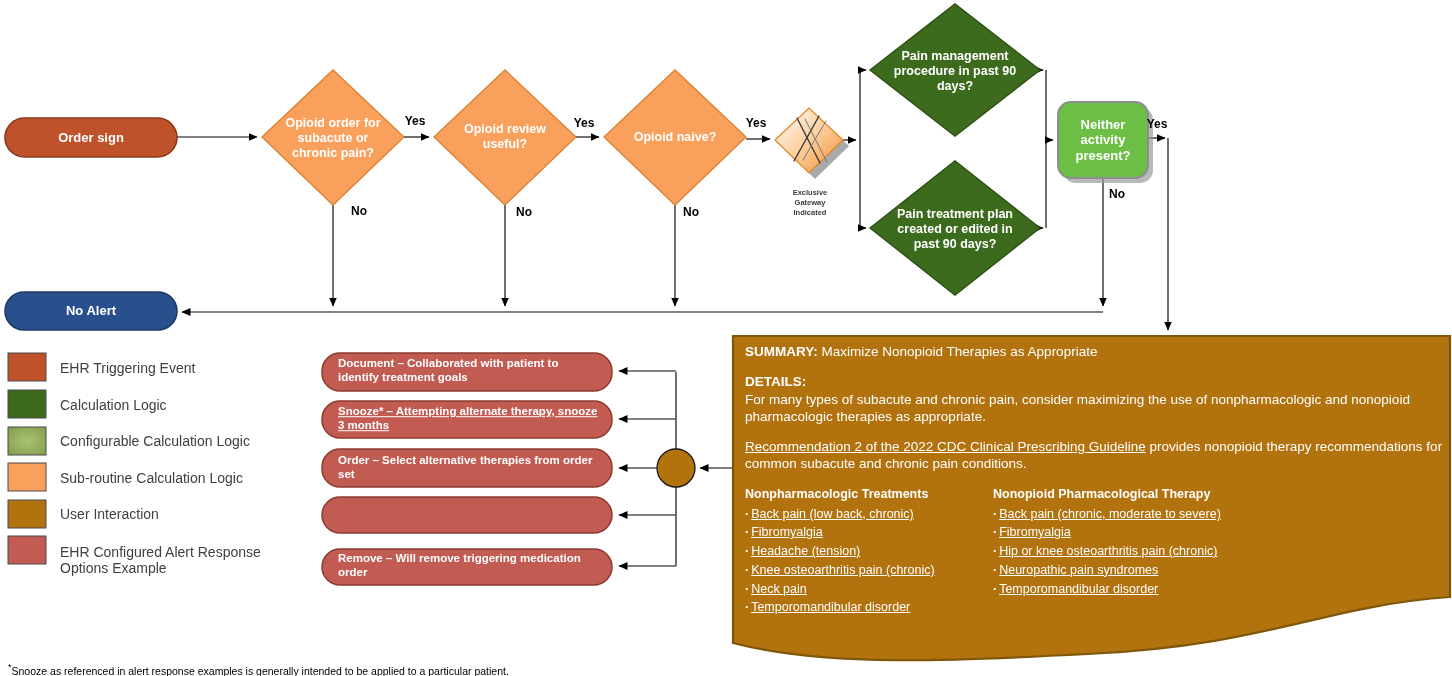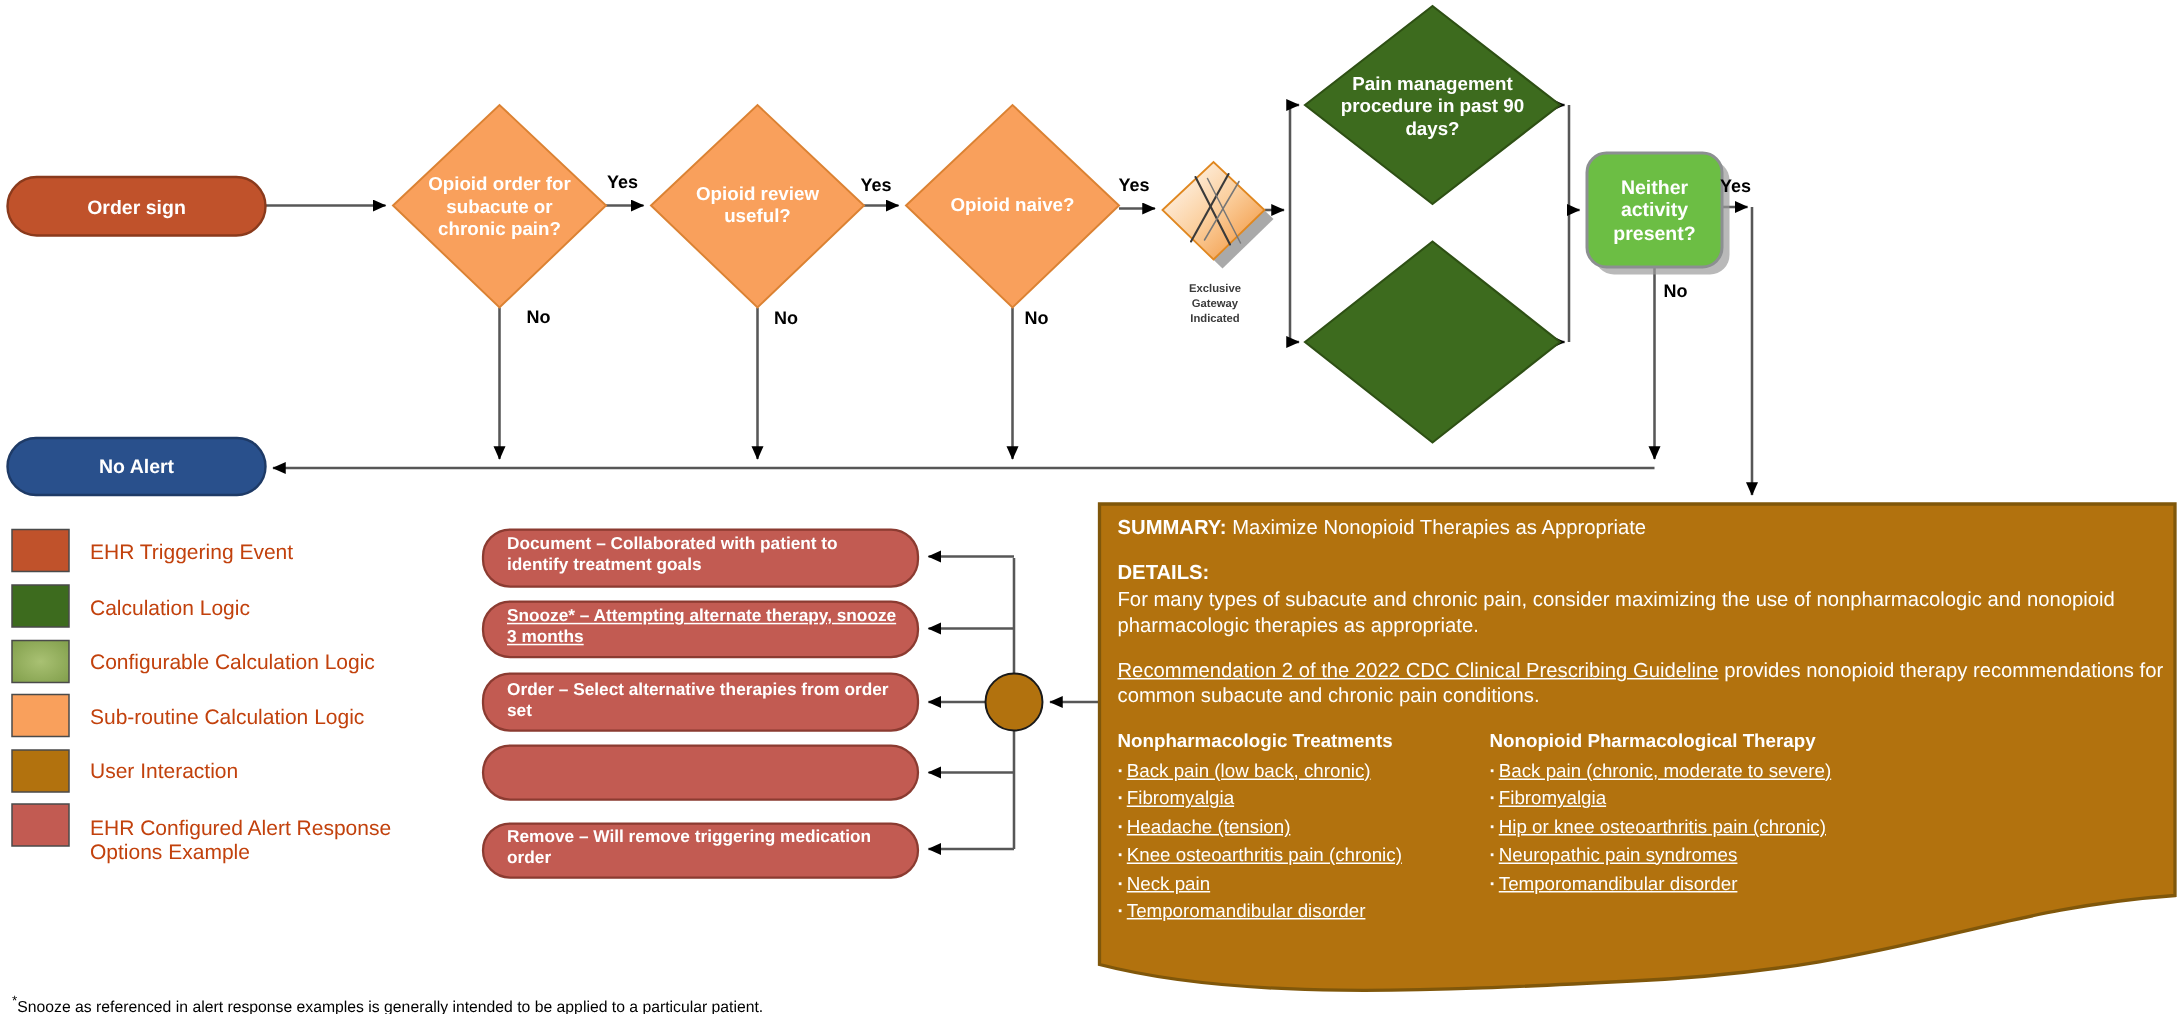--- a/index.html
+++ b/index.html
@@ -8,21 +8,21 @@
   svg.layer{position:absolute;left:0;top:0;}
   .lbl{position:absolute;transform:translate(-50%,-50%);text-align:center;
        color:#fff;font-weight:bold;font-size:12.5px;line-height:1.18;}
   .yesno{position:absolute;transform:translate(-50%,-50%);font-size:12px;
          font-weight:bold;color:#000;}
   .gw-caption{position:absolute;transform:translate(-50%,-50%);width:48px;
        text-align:center;font-size:7.5px;font-weight:600;color:#3b3b3b;line-height:1.35;}
   .resp-label{position:absolute;left:338px;width:262px;transform:translateY(-50%);
        color:#fff;font-weight:bold;font-size:11.5px;line-height:1.2;}
   .leg-label{position:absolute;left:60px;transform:translateY(-50%);
-       font-size:14px;color:#c2410c;line-height:1.15;}
+       font-size:14px;color:#404040;line-height:1.15;}
   .summary{position:absolute;left:733px;top:336px;width:717px;box-sizing:border-box;
        padding:7px 4px 0 12px;color:#fff;font-size:13.5px;line-height:1.28;}
   .summary .blk{margin-bottom:13px;}
   .summary .u{text-decoration:underline;}
   .cols{display:flex;margin-top:2px;}
   .col1{width:248px;flex:none;}
   .col2{flex:1;}
   .col-h{font-weight:bold;font-size:12.5px;margin-bottom:3px;}
   .li{font-size:12.5px;line-height:1.5;}
   .li::before{content:"·";margin-right:2px;font-weight:bold;}
@@ -125,20 +125,21 @@
     </g>
   </svg>
 
   <div class="lbl" style="left:91px;top:138px;font-size:13px;">Order sign</div>
   <div class="lbl" style="left:91px;top:311px;font-size:13px;">No Alert</div>
   <div class="lbl" style="left:333px;top:138px;width:118px;">Opioid order for subacute or chronic pain?</div>
   <div class="lbl" style="left:505px;top:137px;width:112px;">Opioid review useful?</div>
   <div class="lbl" style="left:675px;top:137px;width:120px;">Opioid naive?</div>
   <div class="gw-caption" style="left:810px;top:203px;">Exclusive Gateway Indicated</div>
   <div class="lbl" style="left:955px;top:71px;width:152px;">Pain management procedure in past 90 days?</div>
+  <div class="lbl" style="left:955px;top:229px;width:140px;">Pain treatment plan created or edited in past 90 days?</div>
   <div class="lbl" style="left:1103px;top:140px;width:78px;font-size:13px;">Neither activity present?</div>
 
   <div class="yesno" style="left:415px;top:121px;">Yes</div>
   <div class="yesno" style="left:584px;top:123px;">Yes</div>
   <div class="yesno" style="left:756px;top:123px;">Yes</div>
   <div class="yesno" style="left:1157px;top:124px;">Yes</div>
   <div class="yesno" style="left:359px;top:211px;">No</div>
   <div class="yesno" style="left:524px;top:212px;">No</div>
   <div class="yesno" style="left:691px;top:212px;">No</div>
   <div class="yesno" style="left:1117px;top:194px;">No</div>

